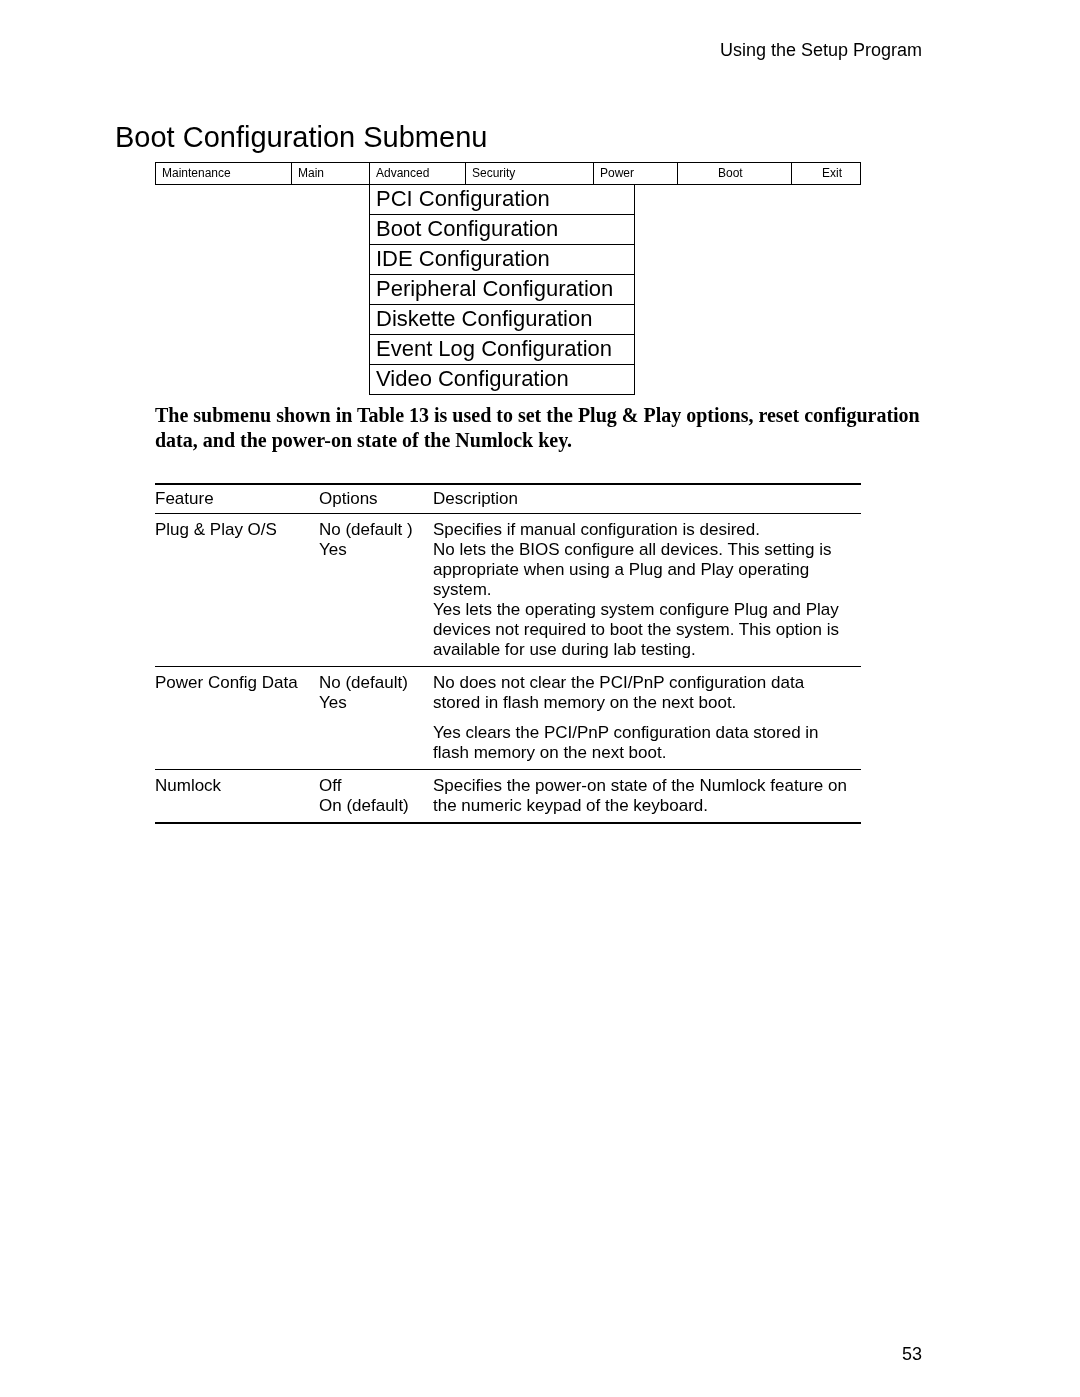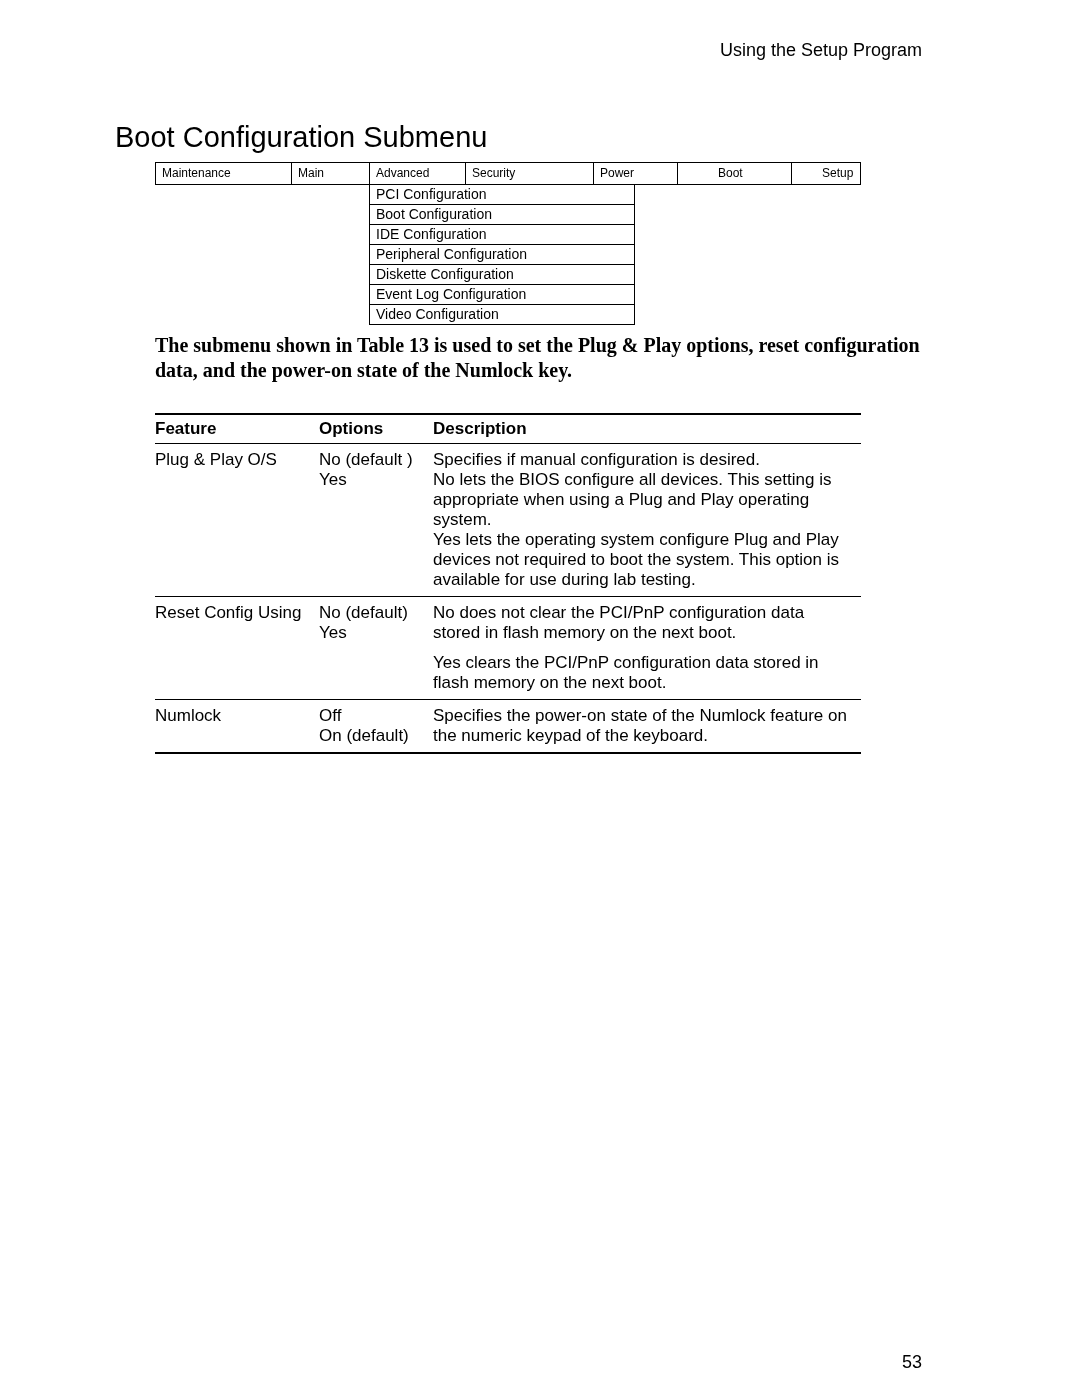--- a/index.html
+++ b/index.html
@@ -58,21 +58,21 @@
 
   .bios-sub {
     margin-left: 214px; 
     width: 266px;
     border-left: 1px solid #000;
     border-right: 1px solid #000;
     border-bottom: 1px solid #000;
     box-sizing: border-box;
   }
   .bios-sub .subitem {
-    font-size: 14px;
+    font-size: 22px;
     padding: 1px 6px 2px 6px;
     border-bottom: 1px solid #000;
   }
   .bios-sub .subitem:last-child { border-bottom: none; }
 
   .body-text {
     margin-left: 40px;
     font-family: "Times New Roman", Times, serif;
     font-size: 20px;
     line-height: 1.25;
@@ -89,41 +89,41 @@
 
   
   .data-table {
     margin-left: 40px;
     border-collapse: collapse;
     width: 706px;
     font-size: 17px;
   }
   .data-table th {
     text-align: left;
-    font-weight: bold;
+    font-weight: normal;
     padding: 4px 8px 4px 0;
     border-top: 2px solid #000;
     border-bottom: 1px solid #000;
   }
   .data-table td {
     vertical-align: top;
     padding: 6px 8px 6px 0;
     border-bottom: 1px solid #000;
   }
   .data-table tr.last td { border-bottom: 2px solid #000; }
   .col-feature { width: 164px; }
   .col-options { width: 114px; }
   .col-desc { }
   .opt-line { display:block; }
   .desc-p { margin: 0 0 10px 0; }
   .desc-p:last-child { margin-bottom: 0; }
 
   .page-number {
     position: absolute;
-    bottom: 24px;
+    bottom: 32px;
     right: 110px;
     font-size: 18px;
   }
 </style>
 </head>
 <body>
 
 <div class="page">
 
   <div class="running-header">Using the Setup Program</div>
@@ -131,21 +131,21 @@
   <h1 class="page-title">Boot Configuration Submenu</h1>
 
   <div class="bios-block">
     <div class="bios-top">
       <div class="tab maintenance">Maintenance</div>
       <div class="tab main">Main</div>
       <div class="tab advanced">Advanced</div>
       <div class="tab security">Security</div>
       <div class="tab power">Power</div>
       <div class="tab boot">Boot</div>
-      <div class="tab exit">Setup</div>
+      <div class="tab exit">Exit</div>
     </div>
     <div class="bios-sub">
       <div class="subitem">PCI Configuration</div>
       <div class="subitem">Boot Configuration</div>
       <div class="subitem">IDE Configuration</div>
       <div class="subitem">Peripheral Configuration</div>
       <div class="subitem">Diskette Configuration</div>
       <div class="subitem">Event Log Configuration</div>
       <div class="subitem">Video Configuration</div>
     </div>
@@ -174,21 +174,21 @@
           <span class="opt-line">No (default )</span>
           <span class="opt-line">Yes</span>
         </td>
         <td>
           <p class="desc-p" style="margin-bottom:0">Specifies if manual configuration is desired.</p>
           <p class="desc-p" style="margin-bottom:0">No lets the BIOS configure all devices.  This setting is appropriate when using a Plug and Play operating system.</p>
           <p class="desc-p" style="margin-bottom:0">Yes lets the operating system configure Plug and Play devices not required to boot the system.  This option is available for use during lab testing.</p>
         </td>
       </tr>
       <tr>
-        <td>Reset Config Using</td>
+        <td>Power Config Data</td>
         <td>
           <span class="opt-line">No (default)</span>
           <span class="opt-line">Yes</span>
         </td>
         <td>
           <p class="desc-p">No does not clear the PCI/PnP configuration data stored in flash memory on the next boot.</p>
           <p class="desc-p">Yes clears the PCI/PnP configuration data stored in flash memory on the next boot.</p>
         </td>
       </tr>
       <tr class="last">

